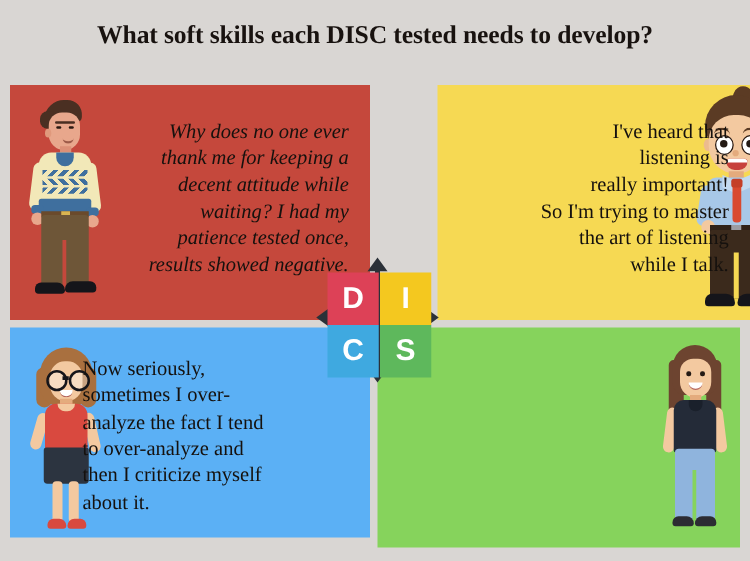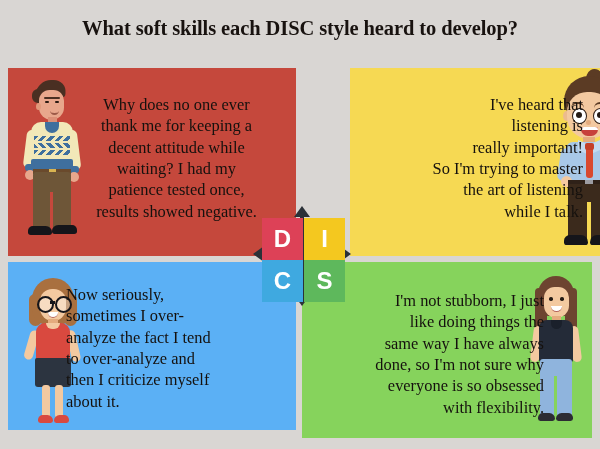--- a/index.html
+++ b/index.html
@@ -33,21 +33,21 @@
 
   .quote{
     position:absolute;
     font-family:"Liberation Serif",serif;
     font-size:16.4px;
     line-height:1.30;
     color:#15110e;
     white-space:pre-line;
     font-weight:400;
   }
-  .q-red   {left:66px; top:26px;  width:205px; text-align:center;}
+  .q-red   {left:66px; top:26px;  width:205px; text-align:right;font-style:italic;}
   .q-yellow{left:18px; top:26px;  width:215px; text-align:right;}
   .q-blue  {left:58px; top:22px;  width:215px; text-align:left;}
   .q-green {left:20px; top:28px;  width:222px; text-align:right;}
 
   
   .disc{position:absolute;left:253px;top:206px;width:98px;height:100px;}
   .arrow{position:absolute;width:0;height:0;}
   .arr-up{
     left:41px;top:0;
     border-left:8px solid transparent;border-right:8px solid transparent;
@@ -193,21 +193,21 @@
   .w2-jeans{left:14px;top:83px;width:32px;height:58px;background:#8fb4dd;border-radius:3px 3px 2px 2px;}
   .w2-jgap{left:28px;top:100px;width:3px;height:41px;background:#86d35c;}
   .w2-shoeL{left:12px;top:137px;width:17px;height:8px;background:#2c2c33;border-radius:6px 7px 3px 3px;}
   .w2-shoeR{left:30px;top:137px;width:17px;height:8px;background:#2c2c33;border-radius:7px 6px 3px 3px;}
 </style>
 </head>
 <body>
 
 <div id="stage">
 
-  <div class="title">What soft skills each DISC style heard to develop?</div>
+  <div class="title">What soft skills each DISC tested needs to develop?</div>
 
   <div class="panel p-red">
     <div class="fig m1">
       <div class="sh m1-hair"></div>
         <div class="sh m1-hair2"></div>
       <div class="sh m1-face"></div>
         <div class="sh m1-ear"></div>
       <div class="sh m1-brow"></div>
       <div class="sh m1-eyeL"></div>
         <div class="sh m1-eyeR"></div>
@@ -322,26 +322,20 @@
       <div class="sh w2-neck"></div>
       <div class="sh w2-armL"></div>
         <div class="sh w2-armR"></div>
       <div class="sh w2-top"></div>
         <div class="sh w2-collar"></div>
       <div class="sh w2-jeans"></div>
         <div class="sh w2-jgap"></div>
       <div class="sh w2-shoeL"></div>
         <div class="sh w2-shoeR"></div>
     </div>
-    <div class="quote q-green">I'm not stubborn, I just
-like doing things the
-same way I have always
-done, so I'm not sure why
-everyone is so obsessed
-with flexibility.</div>
   </div>
 
   <div class="disc">
     <div class="arm arm-v"></div>
     <div class="arm arm-h"></div>
     <div class="arrow arr-up"></div>
     <div class="arrow arr-down"></div>
     <div class="arrow arr-left"></div>
     <div class="arrow arr-right"></div>
     <div class="cell cell-d">D</div>

